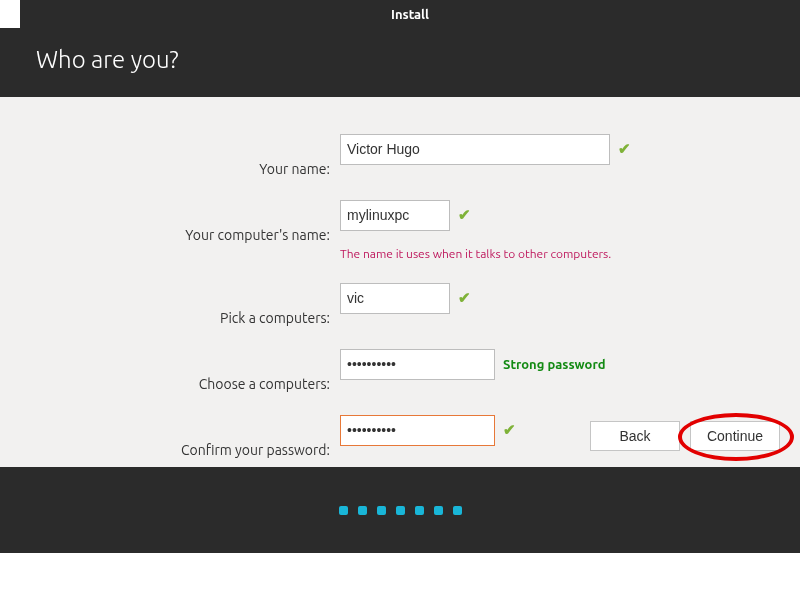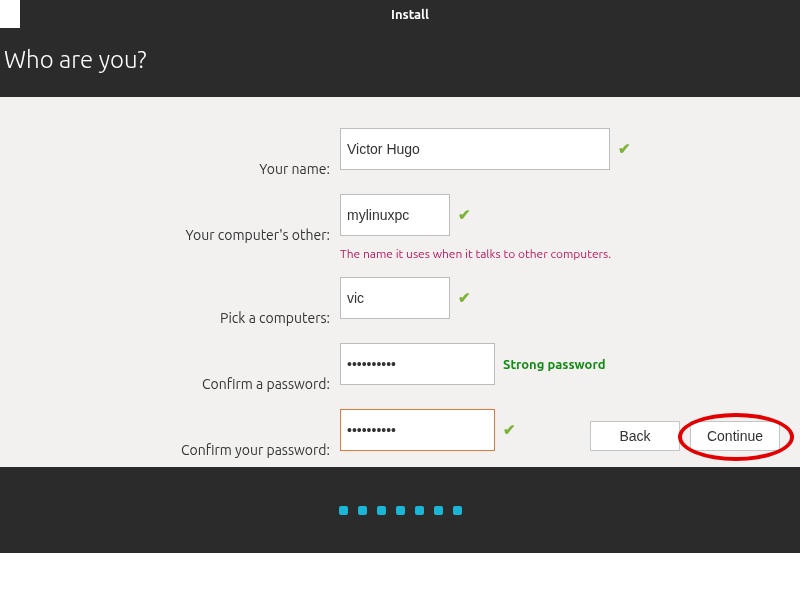--- a/index.html
+++ b/index.html
@@ -15,21 +15,21 @@
       color: #fff;
       text-align: center;
       font-size: 13px;
       font-weight: 600;
       padding: 7px 0;
       margin-left: 20px;
     }
     .heading-bar {
       background: #2b2b2b;
       color: #fff;
-      padding: 18px 4px 24px;
+      padding: 18px 36px 24px;
     }
     .heading-bar h1 {
       font-size: 24px;
       font-weight: 300;
     }
     .content {
       background: #f2f1f0;
       padding: 24px 20px 0;
       height: 370px;
       position: relative;
@@ -46,21 +46,21 @@
       font-size: 14px;
       color: #333;
       margin-top: 40px;
     }
     .field-row {
       display: flex;
       align-items: center;
       gap: 8px;
     }
     input[type="text"], input[type="password"] {
-      height: 42px;
+      height: 31px;
       border: 1px solid #bdbdbd;
       background: #fff;
       padding: 0 6px;
       font-size: 14px;
       color: #333;
       outline: none;
     }
     .in-name { width: 270px; }
     .in-computer { width: 110px; }
     .in-user { width: 110px; }
@@ -171,36 +171,36 @@
 
 <div class="content">
   <div class="form">
 
     <div class="lbl">Your name:</div>
     <div class="field-row">
       <input class="in-name" type="text" value="Victor Hugo" style="">
       <span class="check-icon">✔</span>
     </div>
 
-    <div class="lbl">Your computer's other:</div>
+    <div class="lbl">Your computer's name:</div>
     <div class="field-row">
       <input class="in-computer" type="text" value="mylinuxpc" style="">
       <span class="check-icon">✔</span>
     </div>
 
     <div></div>
     <div class="helper">The name it uses when it talks to other computers.</div>
 
     <div class="lbl">Pick a computers:</div>
     <div class="field-row">
       <input class="in-user" type="text" value="vic" style="">
       <span class="check-icon">✔</span>
     </div>
 
-    <div class="lbl">Confirm a password:</div>
+    <div class="lbl">Choose a computers:</div>
     <div class="field-row">
       <input class="in-pass" type="password" value="••••••••••" style="">
       <span class="strength">Strong password</span>
     </div>
 
     <div class="lbl">Confirm your password:</div>
     <div class="field-row">
       <input class="in-confirm" type="password" value="••••••••••" style="">
       <span class="check-icon">✔</span>
     </div>

